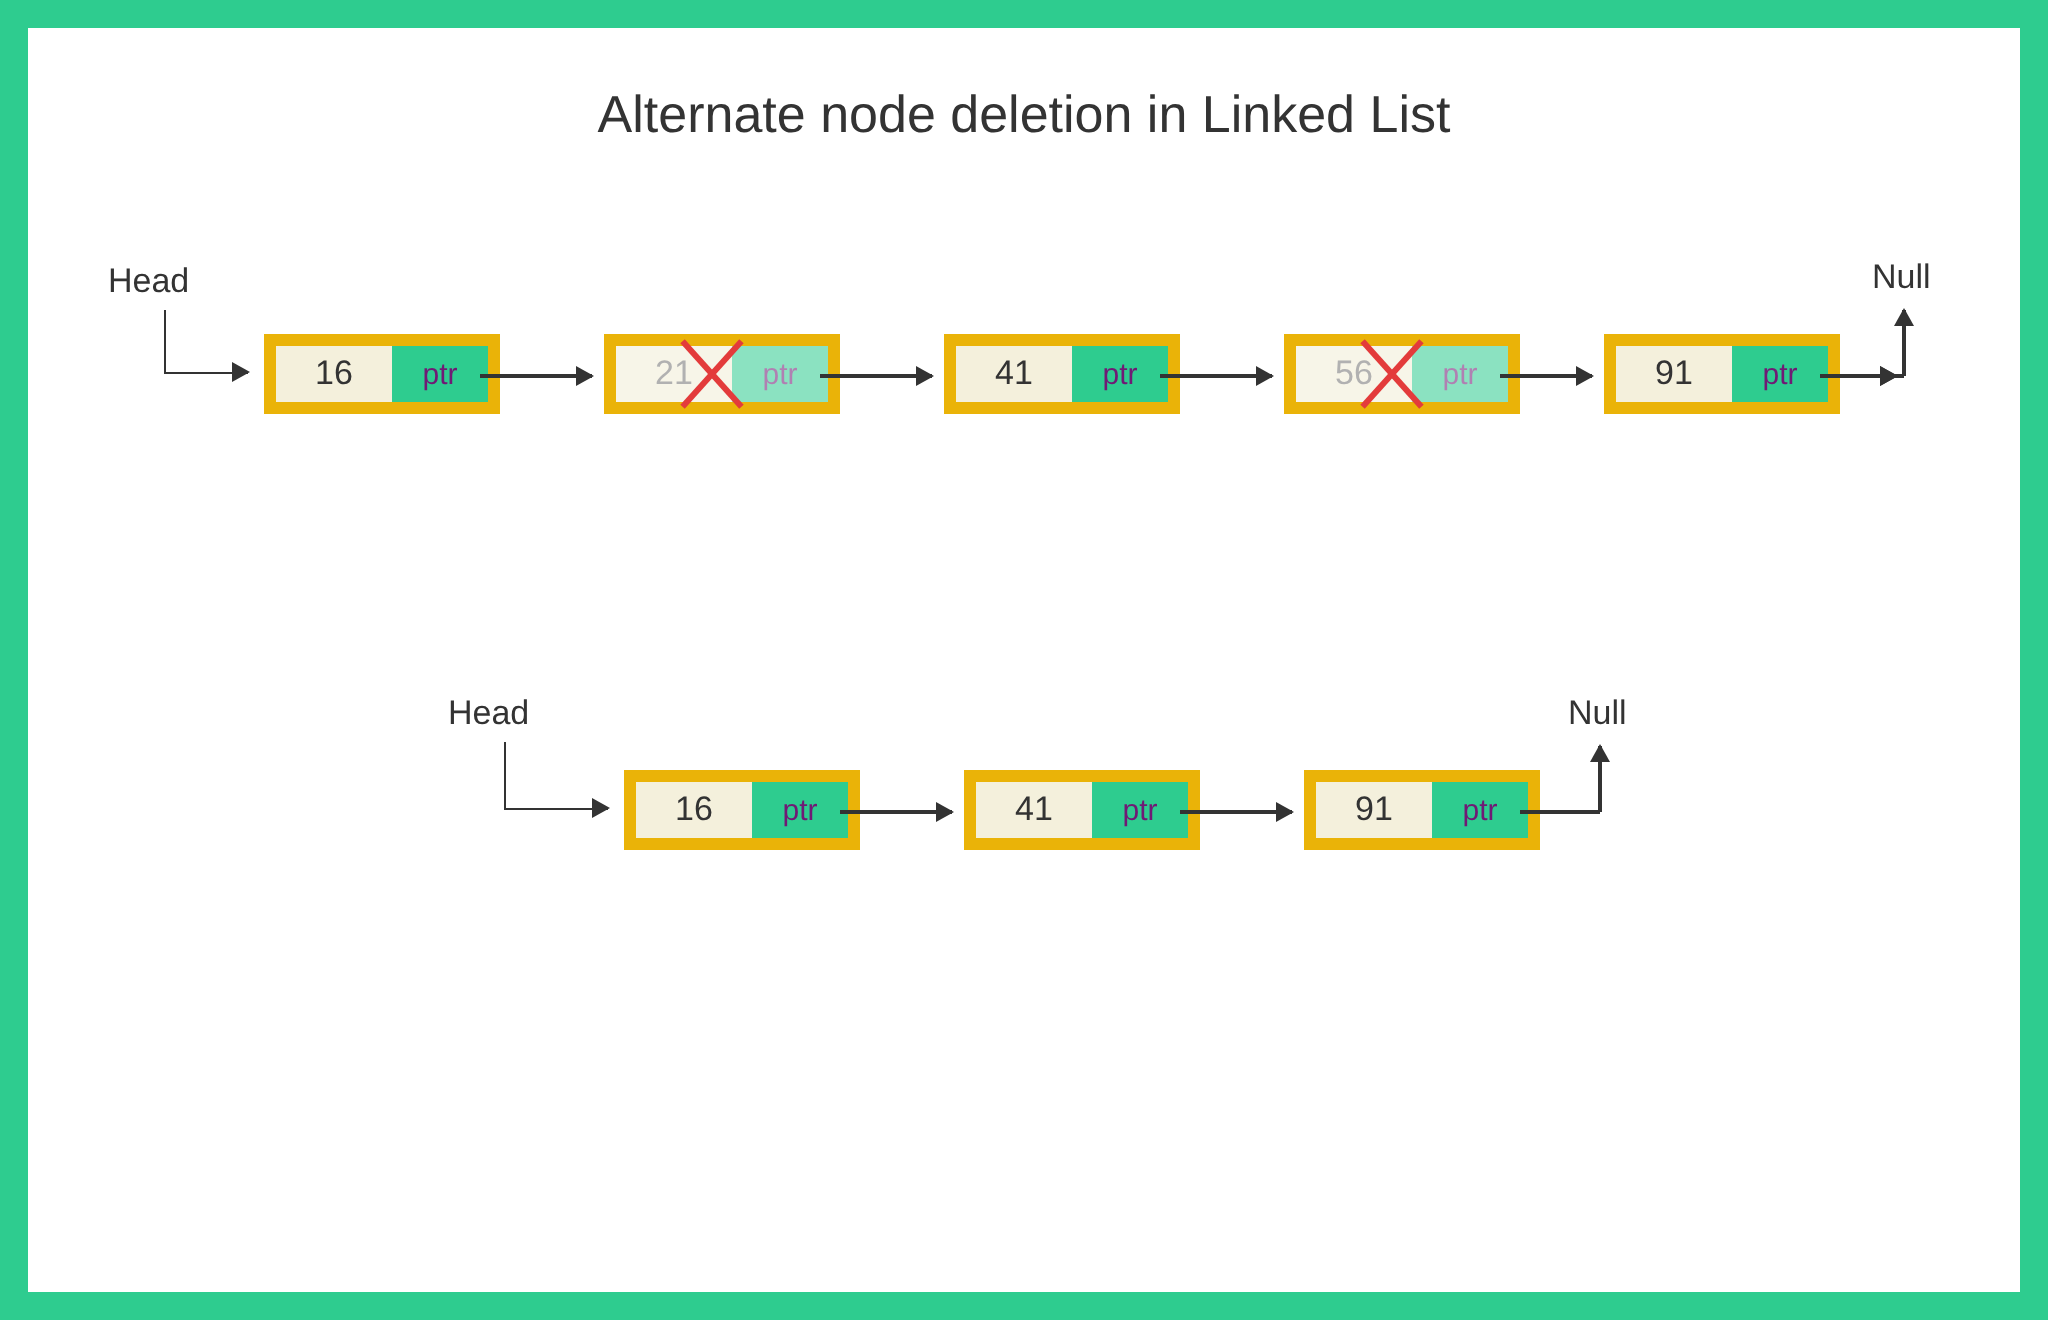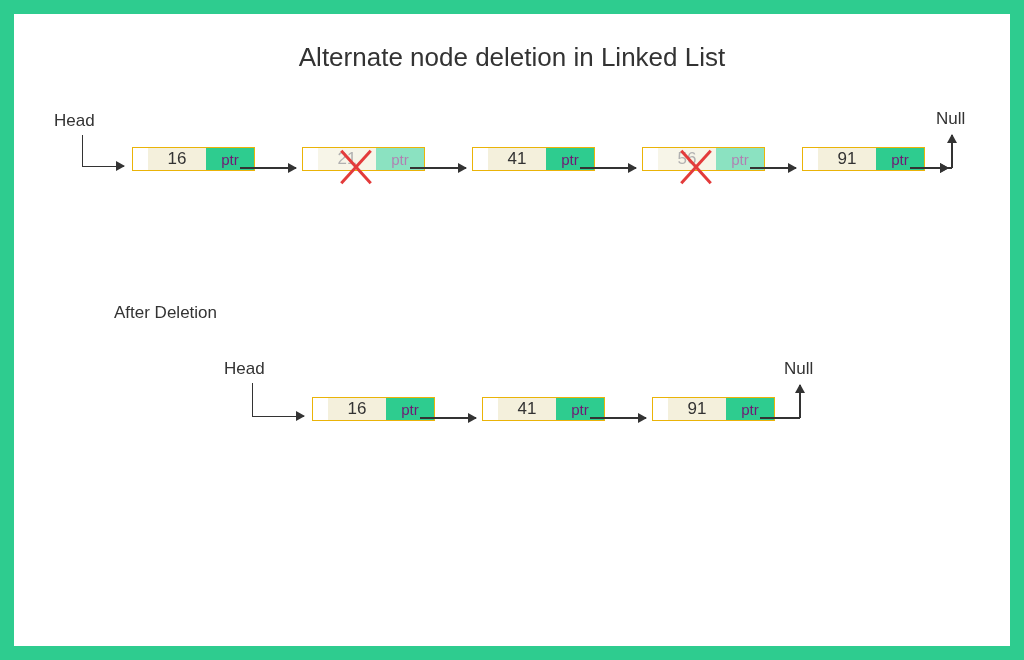--- a/index.html
+++ b/index.html
@@ -22,43 +22,42 @@
     width: 100%;
     height: 100%;
     position: relative;
     padding: 28px 40px;
   }
   .title {
     text-align: center;
     font-size: 26px;
     color: #333;
     font-weight: 400;
-    margin-bottom: 20px;
+    margin-bottom: 40px;
   }
   .section-label {
     font-size: 17px;
     color: #333;
     margin-bottom: 12px;
   }
   .list-area {
     position: relative;
     height: 120px;
     text-decoration: underline;
   }
   .head-label, .null-label {
     position: absolute;
     font-size: 17px;
     color: #333;
   }
   .node {
     position: absolute;
     display: flex;
-    border: 1px solid #eab308;
-    height: 24px;
-    padding-left: 15px;
+    border: 6px solid #eab308;
+    height: 40px;
   }
   .node .val {
     background: #f4f0dc;
     width: 58px;
     display: flex;
     align-items: center;
     justify-content: center;
     font-size: 17px;
     color: #333;
   }
@@ -181,21 +180,20 @@
 
       <div class="arrow-h" style="left:856px; top:74px; width:38px; background:#333;"></div>
       <div class="arrow-h" style="left:856px; top:74px; width:38px;"></div>
 
       <div style="position:absolute; left:856px; top:74px; width:42px; height:1.5px; background:#333;"></div>
       <div class="arrow-up" style="left:897px; top:42px; height:33px;"></div>
       <div class="null-label" style="left:882px; top:16px;">Null</div>
     </div>
 
     <div class="section2">
-      <div class="section-label" style="margin-left:60px;">After  Deletion</div>
 
       <div class="list-area" style="height:140px;">
         <div class="head-label" style="left:170px; top:24px;">Head</div>
         <div class="head-elbow" style="left:198px; top:48px; width:52px; height:34px;"></div>
 
         <div class="node" style="left:258px; top:62px;">
           <div class="val">16</div>
           <div class="ptr">ptr</div>
         </div>
         <div class="arrow-h" style="left:366px; top:82px; width:56px;"></div>

